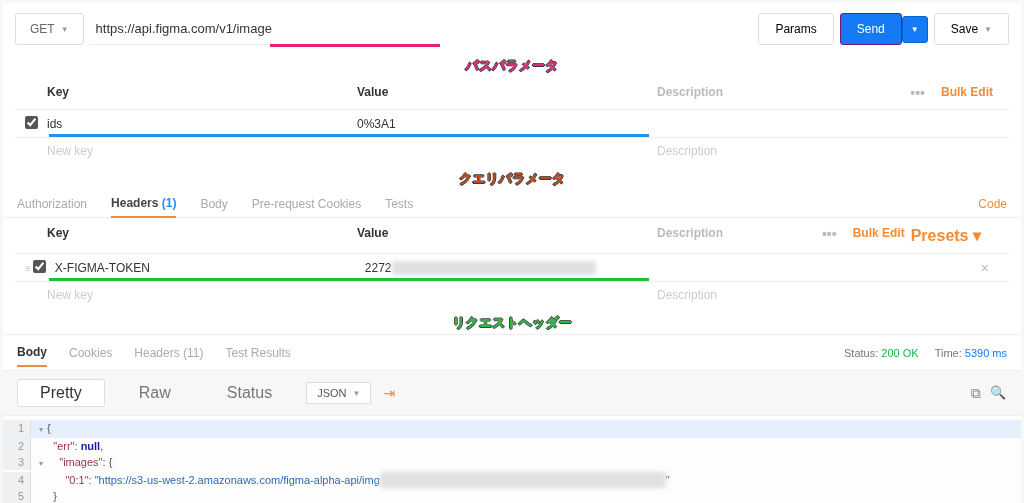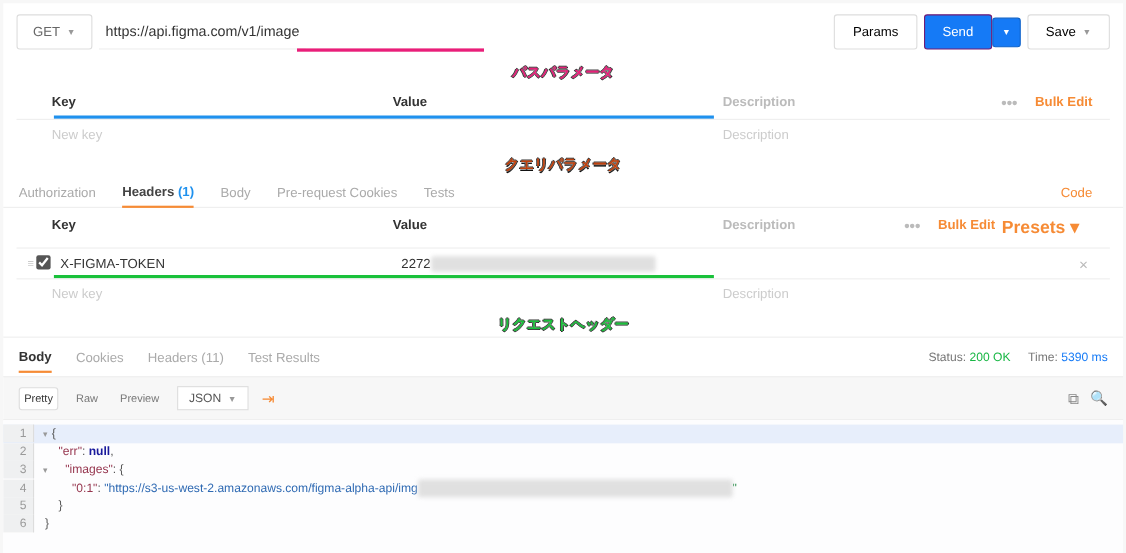--- a/index.html
+++ b/index.html
@@ -29,28 +29,28 @@
 .hr-blue{height:3px;background:#1f91ee;margin:-4px 34px 0 34px;width:600px}
 .hr-green{height:3px;background:#19c13a;margin:-4px 34px 0 34px;width:600px}
 .anno{text-align:center;font-size:13px;font-weight:bold;padding:2px 0;text-shadow:0 0 2px #fff,-1px 0 #000,1px 0 #000,0 1px #000,0 -1px #000}
 .anno.pink{color:#e91e79}
 .anno.blue{color:#c2410c}
 .anno.green{color:#19c13a}
 .tabs{display:flex;align-items:center;padding:6px 14px;border-bottom:1px solid #eee;font-size:12px;color:#aaa;gap:24px;position:relative}
 .tabs .tab{cursor:pointer}
 .tabs .active{color:#444;font-weight:bold;border-bottom:2px solid #f68b35;padding-bottom:6px;margin-bottom:-7px}
 .tabs .count{color:#1f91ee}
-.code{position:absolute;right:28px;color:#f68b35}
+.code{position:absolute;right:14px;color:#f68b35}
 .resp-tabs{display:flex;align-items:center;padding:10px 14px;font-size:12px;color:#aaa;gap:22px;border-top:1px solid #eee}
 .resp-tabs .active{color:#333;font-weight:bold;border-bottom:2px solid #f68b35;padding-bottom:6px;margin-bottom:-7px}
 .resp-right{margin-left:auto;color:#777;display:flex;gap:16px;font-size:11px}
 .status .v200{color:#19b745}
 .time .ms{color:#157af6}
 .viewer-bar{display:flex;align-items:center;padding:8px 14px;background:#f7f7f7;gap:12px;border-top:1px solid #eee;border-bottom:1px solid #eee}
-.vbtn{padding:4px 4px;font-size:10px;color:#777;cursor:pointer}
+.vbtn{padding:4px 22px;font-size:16px;color:#777;cursor:pointer}
 .vbtn.sel{background:#fff;border:1px solid #ddd;border-radius:3px;color:#333}
 .json-sel{background:#fff;border:1px solid #ddd;padding:4px 10px;font-size:11px;border-radius:0;display:flex;align-items:center;gap:6px}
 .wrap-icon{color:#f68b35;font-size:14px}
 .vb-right{margin-left:auto;display:flex;gap:10px;color:#888;font-size:14px}
 .editor{position:relative;font-family:Menlo,Consolas,monospace;font-size:11px;background:#fdfdfe;padding:4px 0 26px 0}
 .ln{color:#999;display:inline-block;width:28px;text-align:right;background:#eff0f1;padding:0 6px;margin-right:10px;border-right:1px solid #ddd}
 .line{white-space:pre;line-height:16px}
 .line.hl{background:#e7eefb}
 .key{color:#96354e}
 .nul{color:#1a1a9c;font-weight:bold}
@@ -91,20 +91,26 @@
   <div class="anno pink">パスパラメータ</div>
 
   <div class="kv-table">
     <div class="kv-head">
       <div class="chk"></div>
       <div class="k">Key</div>
       <div class="v">Value</div>
       <div class="d">Description</div>
       <span class="dots">•••</span>
       <span class="bulk">Bulk Edit</span>
+    </div>
+    <div class="kv-row">
+      <div class="chk"><input type="checkbox" checked="" style=""></div>
+      <div class="k">ids</div>
+      <div class="v">0%3A1</div>
+      <div class="d"></div>
     </div>
     <div class="hr-blue"></div>
     <div class="kv-row">
       <div class="chk"></div>
       <div class="k ghost">New key</div>
       <div class="v"></div>
       <div class="d ghost">Description</div>
     </div>
   </div>
 
@@ -155,21 +161,21 @@
     <span>Test Results</span>
     <div class="resp-right">
       <span class="status"><span>Status:</span> <span class="v200">200 OK</span></span>
       <span class="time"><span>Time:</span> <span class="ms">5390 ms</span></span>
     </div>
   </div>
 
   <div class="viewer-bar">
     <span class="vbtn sel">Pretty</span>
     <span class="vbtn">Raw</span>
-    <span class="vbtn">Preview</span>
+    <span class="vbtn">Status</span>
     <span class="json-sel">
         <span>JSON</span> 
         <span class="chevron">▼</span>
       </span>
     <span class="wrap-icon">⇥</span>
     <div class="vb-right">
       <span>⧉</span>
       <span style="font-size:13px">🔍</span>
     </div>
   </div>

